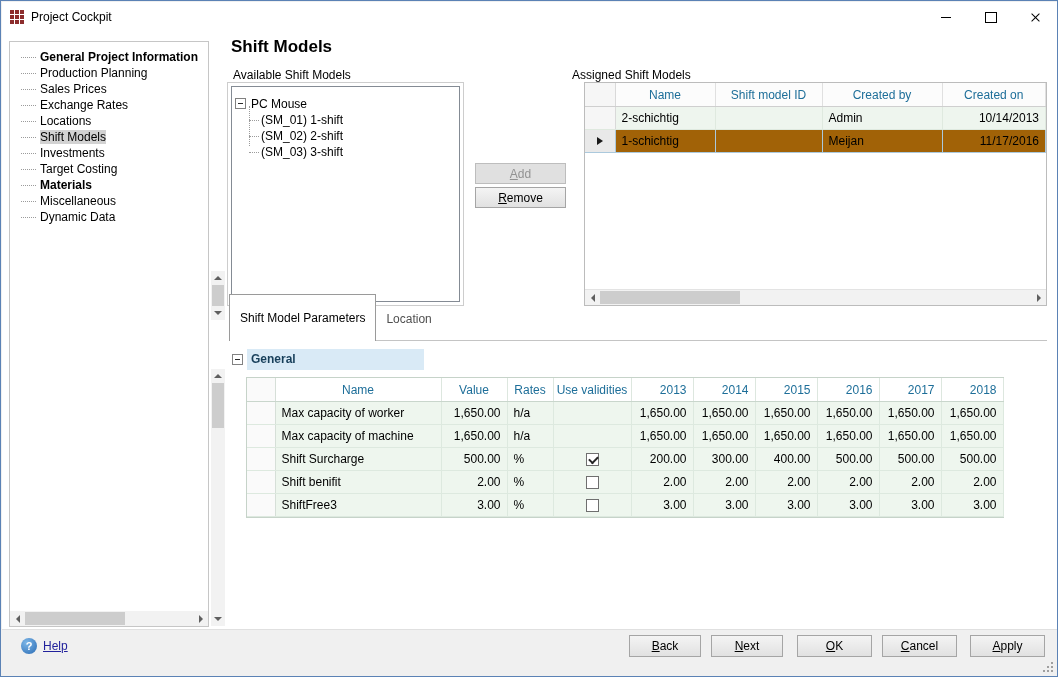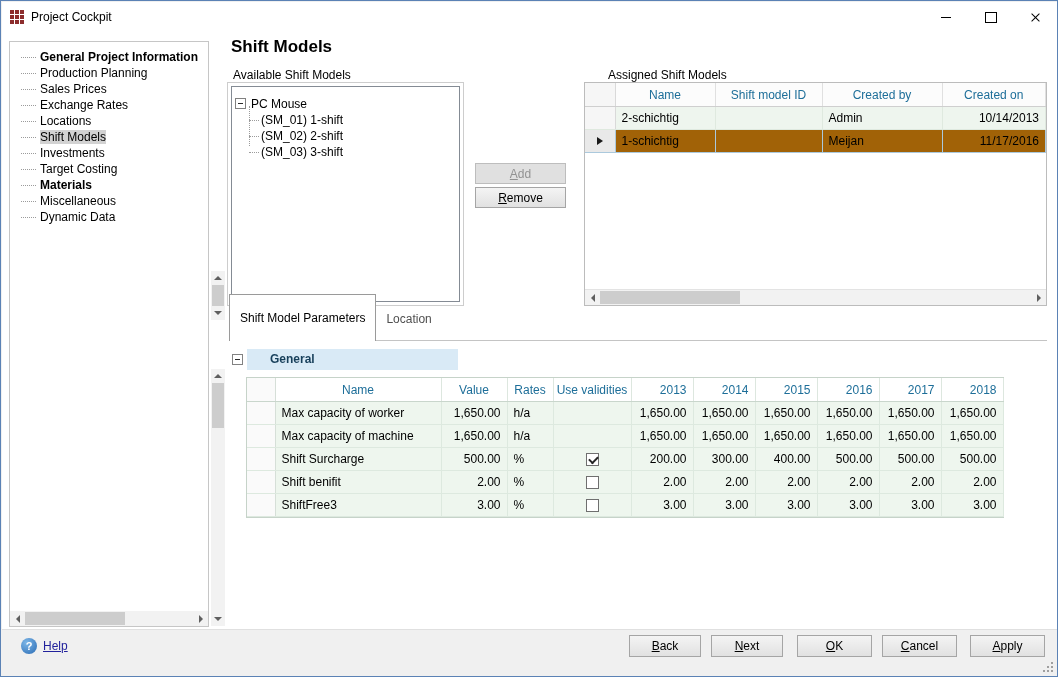--- a/index.html
+++ b/index.html
@@ -88,22 +88,22 @@
   
   .tabstrip{position:absolute;left:228px;top:318px;height:22px;display:flex;align-items:flex-end;z-index:2}
   .tab{padding:12px 10px;cursor:default}
   .tab.active{background:#fff;border:1px solid #9a9a9a;border-bottom:none;height:22px;line-height:22px;z-index:3;position:relative}
   .tab.inactive{color:#4f4f4f;height:19px;line-height:19px}
   .tabline{position:absolute;left:228px;top:339px;width:818px;border-top:1px solid #c4c4c4}
 
   
   #group-expander{position:absolute;left:231px;top:353px;width:11px;height:11px;border:1px solid #828282;background:#fff;box-sizing:border-box;z-index:2}
   #group-expander::after{content:"";position:absolute;left:2px;top:4px;width:5px;height:1px;background:#2b2b2b}
-  .general-band{position:absolute;left:246px;top:348px;width:211px;height:21px;background:#d9eaf6;font-weight:bold;color:#173f5a;
-       line-height:21px;padding-left:23px;box-sizing:border-box}
+  .general-band{position:absolute;left:246px;top:348px;width:177px;height:21px;background:#d9eaf6;font-weight:bold;color:#173f5a;
+       line-height:21px;padding-left:4px;box-sizing:border-box}
 
   
   .params-grid{position:absolute;left:245px;top:376px;width:758px;border:1px solid #c6d3c9;background:#fff;box-sizing:border-box}
   .params-grid table{border-collapse:collapse;table-layout:fixed;width:756px}
   .params-grid th{height:21px;font-weight:normal;color:#1d6e99;background:#fff;border-right:1px solid #dde7df;border-bottom:1px solid #c9d6cc;
        text-align:center;white-space:nowrap;overflow:hidden;font-size:12px}
   .params-grid th.yr{text-align:right;padding-right:6px}
   .params-grid td{height:22px;background:#eef6ee;border-right:1px solid #dde9df;border-bottom:1px solid #dde9df;
        white-space:nowrap;overflow:hidden;font-size:12px;padding:0}
   .params-grid td.ind,.params-grid th.ind{background:#fafafa;border-right:1px solid #d6dfd8}
@@ -199,21 +199,21 @@
     </div>
     <div class="tnode tnode-child"><span>(SM_01) 1-shift</span></div>
     <div class="tnode tnode-child"><span>(SM_02) 2-shift</span></div>
     <div class="tnode tnode-child"><span>(SM_03) 3-shift</span></div>
   </div>
 </div>
 
 <div class="btn disabled" id="add-btn"><u>A</u>dd</div>
 <div class="btn" id="remove-btn"><u>R</u>emove</div>
 
-<div class="group-caption" style="left:607px;top:67px">Assigned Shift Models</div>
+<div class="group-caption" style="left:571px;top:67px">Assigned Shift Models</div>
 <div class="assigned-grid">
   <table>
     <colgroup>
         <col style="width:30px">
         <col style="width:100px">
         <col style="width:107px">
         <col style="width:120px">
         <col>
       </colgroup>
     <thead>

